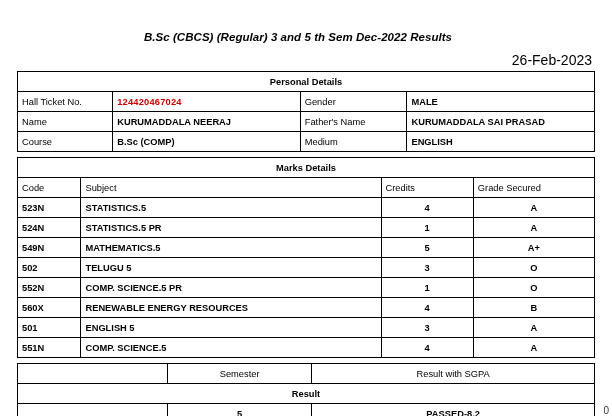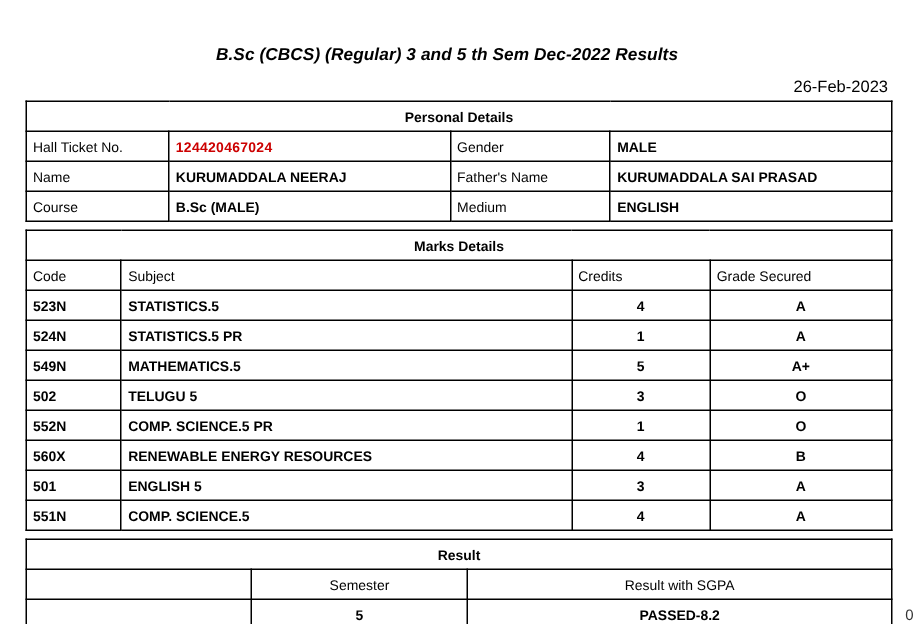--- a/index.html
+++ b/index.html
@@ -25,21 +25,21 @@
     text-align: center;
     font-size: 11.5px;
     font-weight: bold;
     margin: 0;
     padding: 31px 16px 0 0;
     letter-spacing: 0.05px;
     font-style: italic;
   }
   .date-line {
     text-align: right;
-    font-size: 11px;
+    font-size: 14px;
     padding: 9px 20px 3px 0;
     color: #000;
   }
   .tbl-wrap {
     margin: 0 17px;
   }
   table.grid {
     border-collapse: collapse;
     width: 100%;
     table-layout: fixed;
@@ -147,21 +147,21 @@
           <td class="val">MALE</td>
         </tr>
         <tr>
           <td class="lbl">Name</td>
           <td class="val">KURUMADDALA NEERAJ</td>
           <td class="lbl">Father's Name</td>
           <td class="val">KURUMADDALA SAI PRASAD</td>
         </tr>
         <tr>
           <td class="lbl">Course</td>
-          <td class="val">B.Sc (MALE)</td>
+          <td class="val">B.Sc (COMP)</td>
           <td class="lbl">Medium</td>
           <td class="val">ENGLISH</td>
         </tr>
       </tbody>
     </table>
   </div>
 
   <div class="spacer"></div>
 
   <div class="tbl-wrap">
@@ -236,28 +236,28 @@
 
   <div class="tbl-wrap result-tbl">
     <table class="grid">
       <colgroup>
         <col style="width:26%">
         <col style="width:25%">
         <col style="width:49%">
       </colgroup>
       <tbody>
         <tr>
-          <td class="section-head" colspan="3">Result</td>
-        </tr>
-        <tr>
           <td></td>
           <td class="sem-head">Semester</td>
           <td class="sgpa-head">Result with SGPA</td>
         </tr>
         <tr>
+          <td class="section-head" colspan="3">Result</td>
+        </tr>
+        <tr>
           <td></td>
           <td class="sem-val">5</td>
           <td class="sgpa-val">PASSED-8.2</td>
         </tr>
       </tbody>
     </table>
   </div>
 
   <div class="corner-zero">0</div>
 

